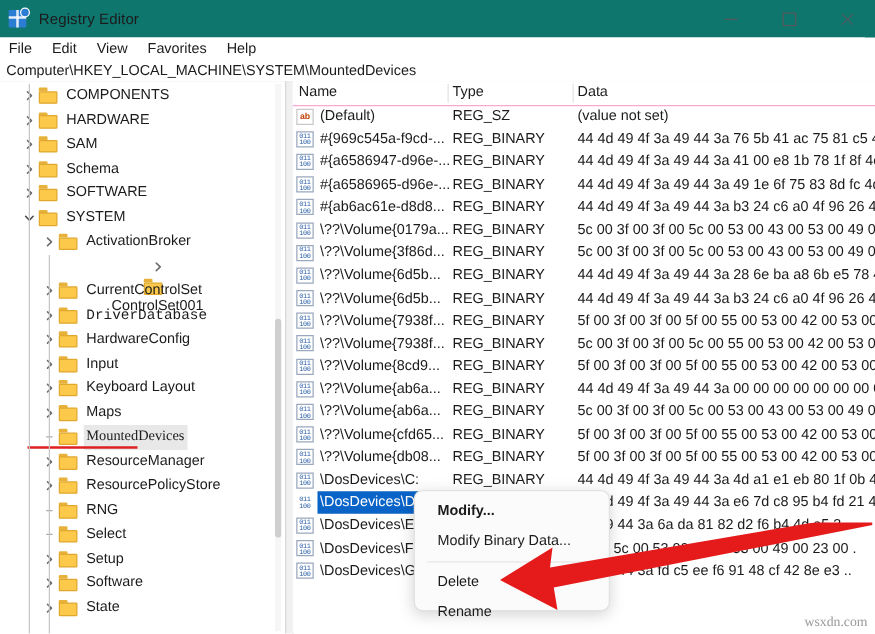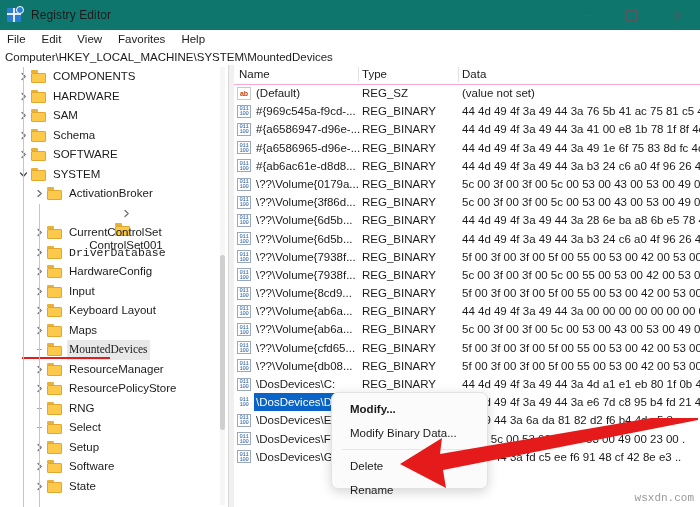--- a/index.html
+++ b/index.html
@@ -305,21 +305,21 @@
     z-index: 30;
     pointer-events: none;
   }
 
   
   .watermark {
     position: absolute;
     right: 6px; bottom: 3px;
     font-size: 11px; color: #9a9a9a;
     z-index: 40;
-    font-family: Liberation Mono, monospace;
+    font-family: Liberation Serif, serif;
   }
 </style>
 </head>
 <body>
 
 <div id="app">
 
   <div class="titlebar">
     <div class="app-icon">
       <span class="sq"></span>

